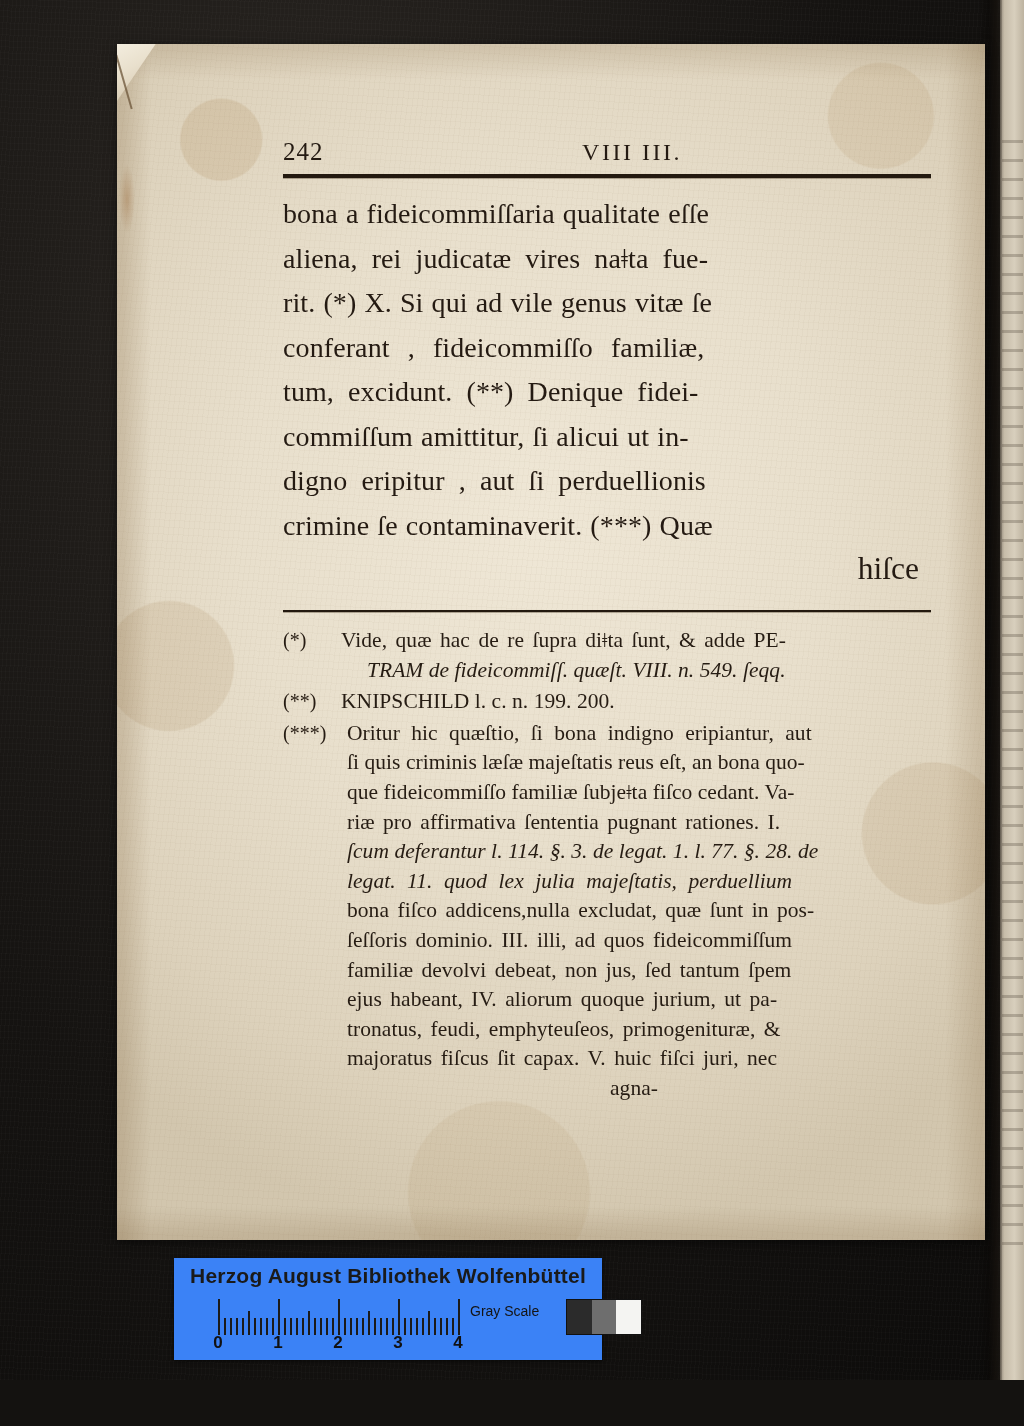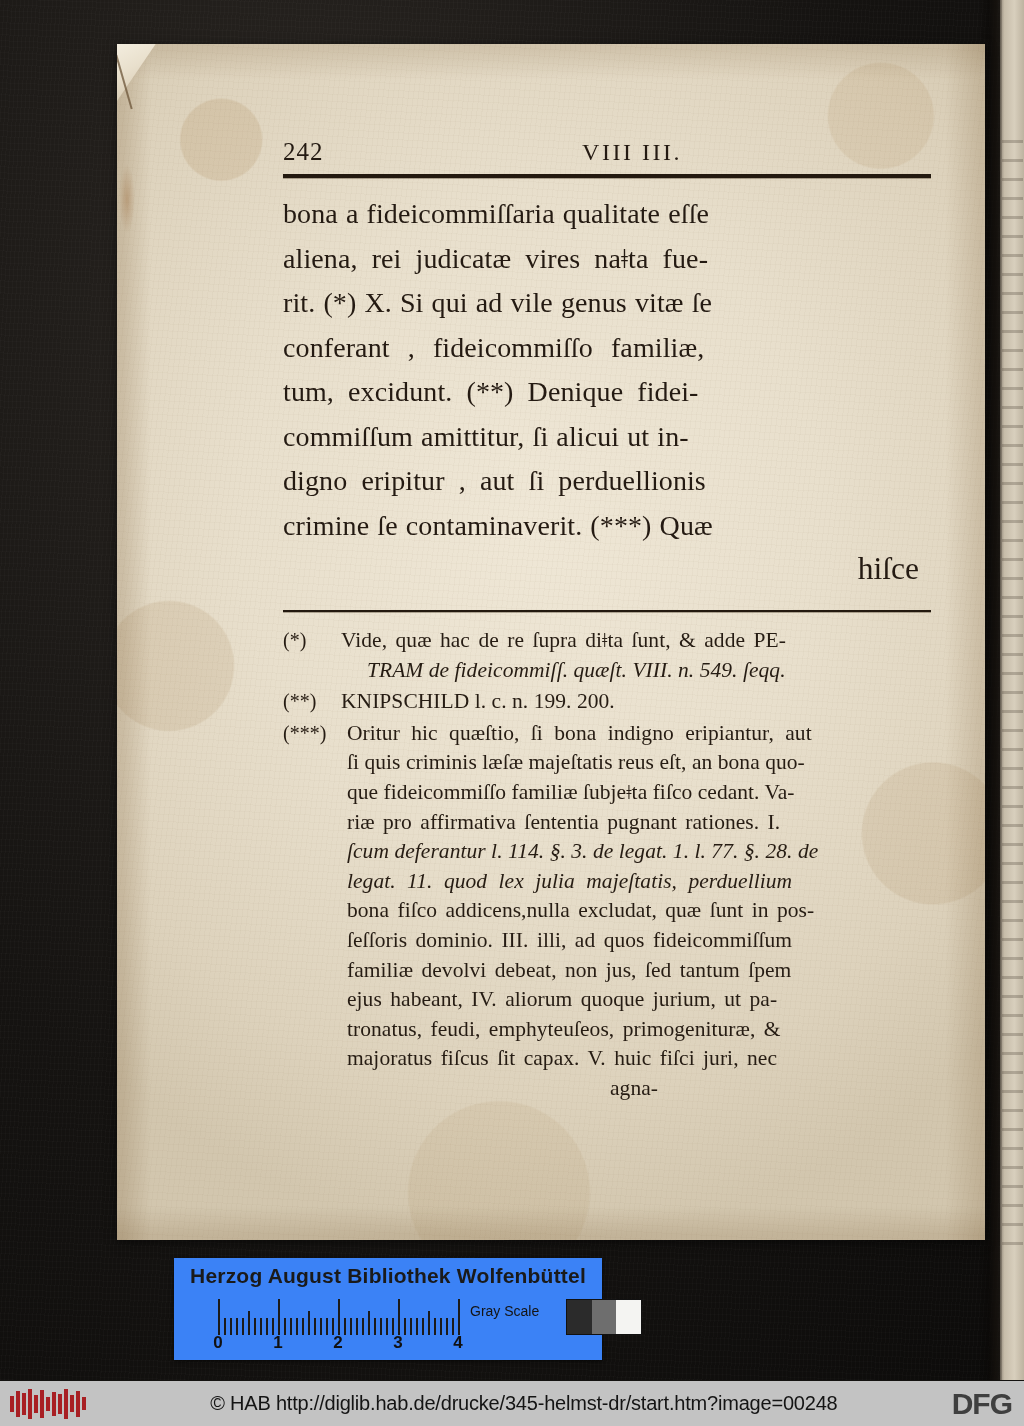--- a/index.html
+++ b/index.html
@@ -465,33 +465,14 @@
         </div>
       <div class="grayscale-label">Gray Scale</div>
       <div class="gray-patches" id="gray-patches">
           <div style="background: rgb(43, 43, 43);"></div>
           <div style="background: rgb(110, 110, 110);"></div>
           <div style="background: rgb(244, 244, 242);"></div>
         </div>
     </div>
   </div>
 
-  <div class="footer-bar">
-    <div class="hab-logo" id="hab-logo">
-        <i style="height: 16px; background: rgb(168, 31, 35);"></i>
-        <i style="height: 26px; background: rgb(168, 31, 35);"></i>
-        <i style="height: 22px; background: rgb(168, 31, 35);"></i>
-        <i style="height: 30px; background: rgb(168, 31, 35);"></i>
-        <i style="height: 18px; background: rgb(168, 31, 35);"></i>
-        <i style="height: 28px; background: rgb(168, 31, 35);"></i>
-        <i style="height: 14px; background: rgb(168, 31, 35);"></i>
-        <i style="height: 24px; background: rgb(168, 31, 35);"></i>
-        <i style="height: 20px; background: rgb(168, 31, 35);"></i>
-        <i style="height: 30px; background: rgb(168, 31, 35);"></i>
-        <i style="height: 17px; background: rgb(168, 31, 35);"></i>
-        <i style="height: 26px; background: rgb(168, 31, 35);"></i>
-        <i style="height: 13px; background: rgb(168, 31, 35);"></i>
-      </div>
-    <div class="footer-credit">© HAB http://diglib.hab.de/drucke/345-helmst-dr/start.htm?image=00248</div>
-    <div class="dfg-logo">DFG</div>
-  </div>
 
 </div>
 
 </body></html>

